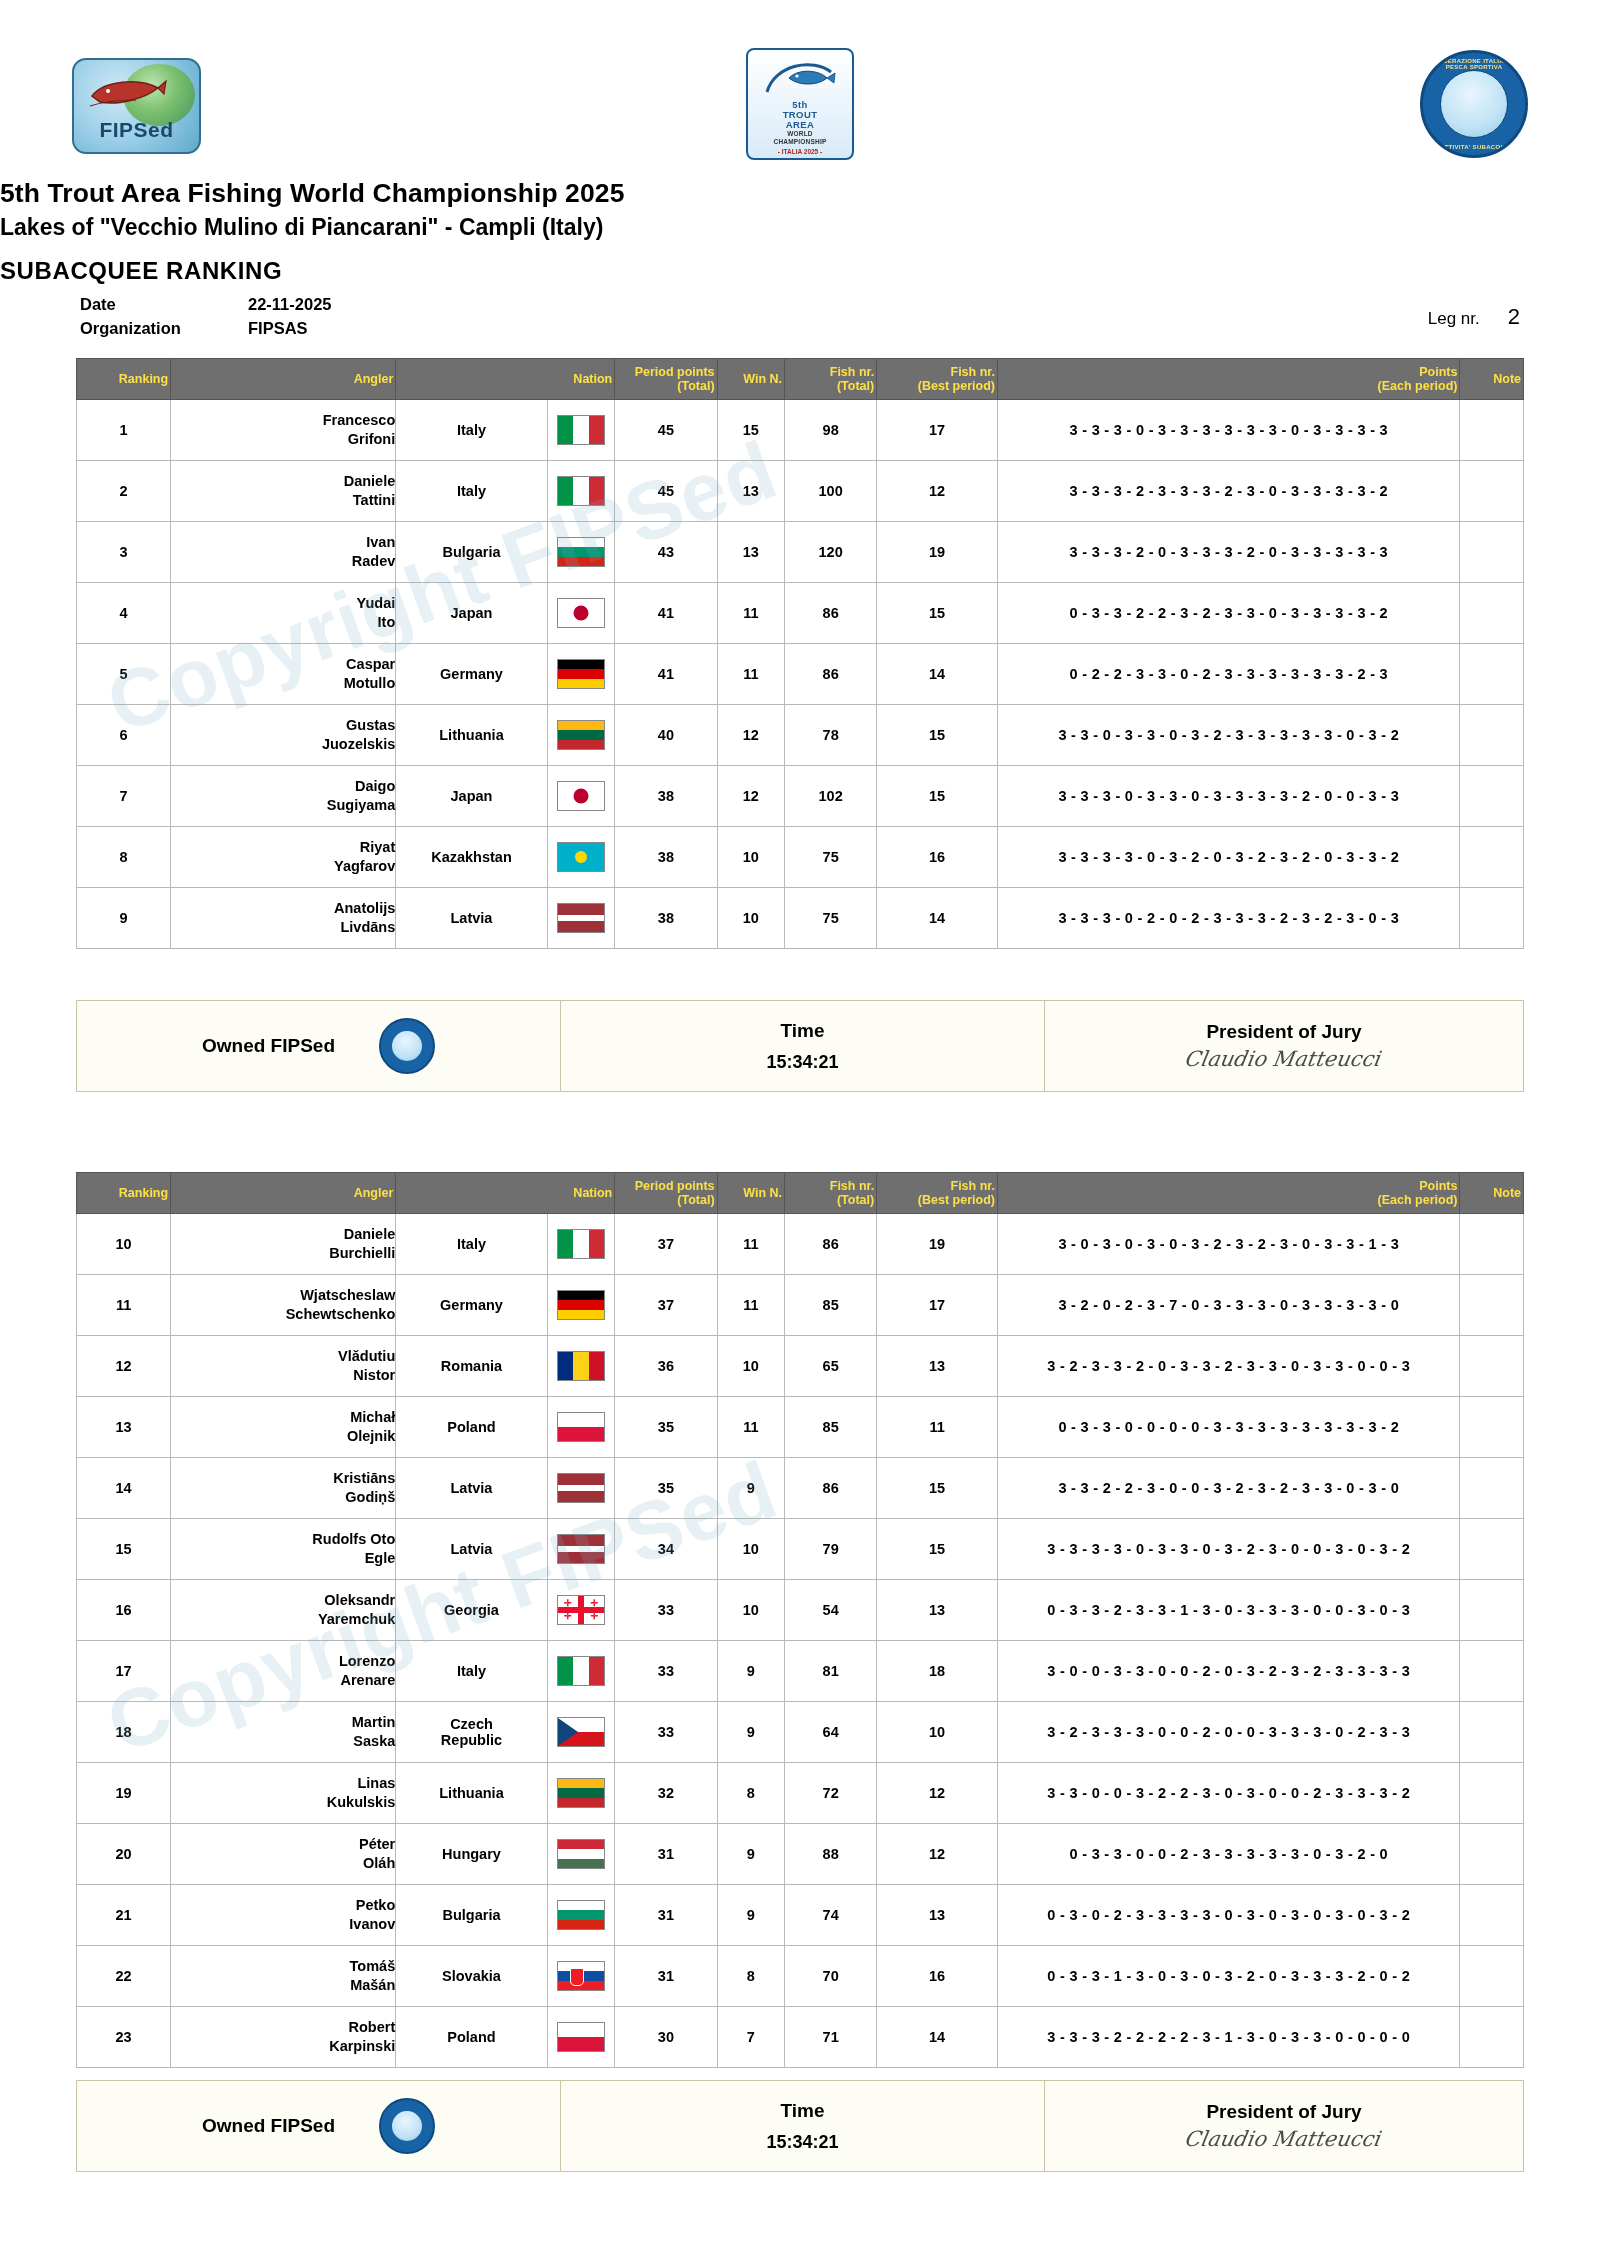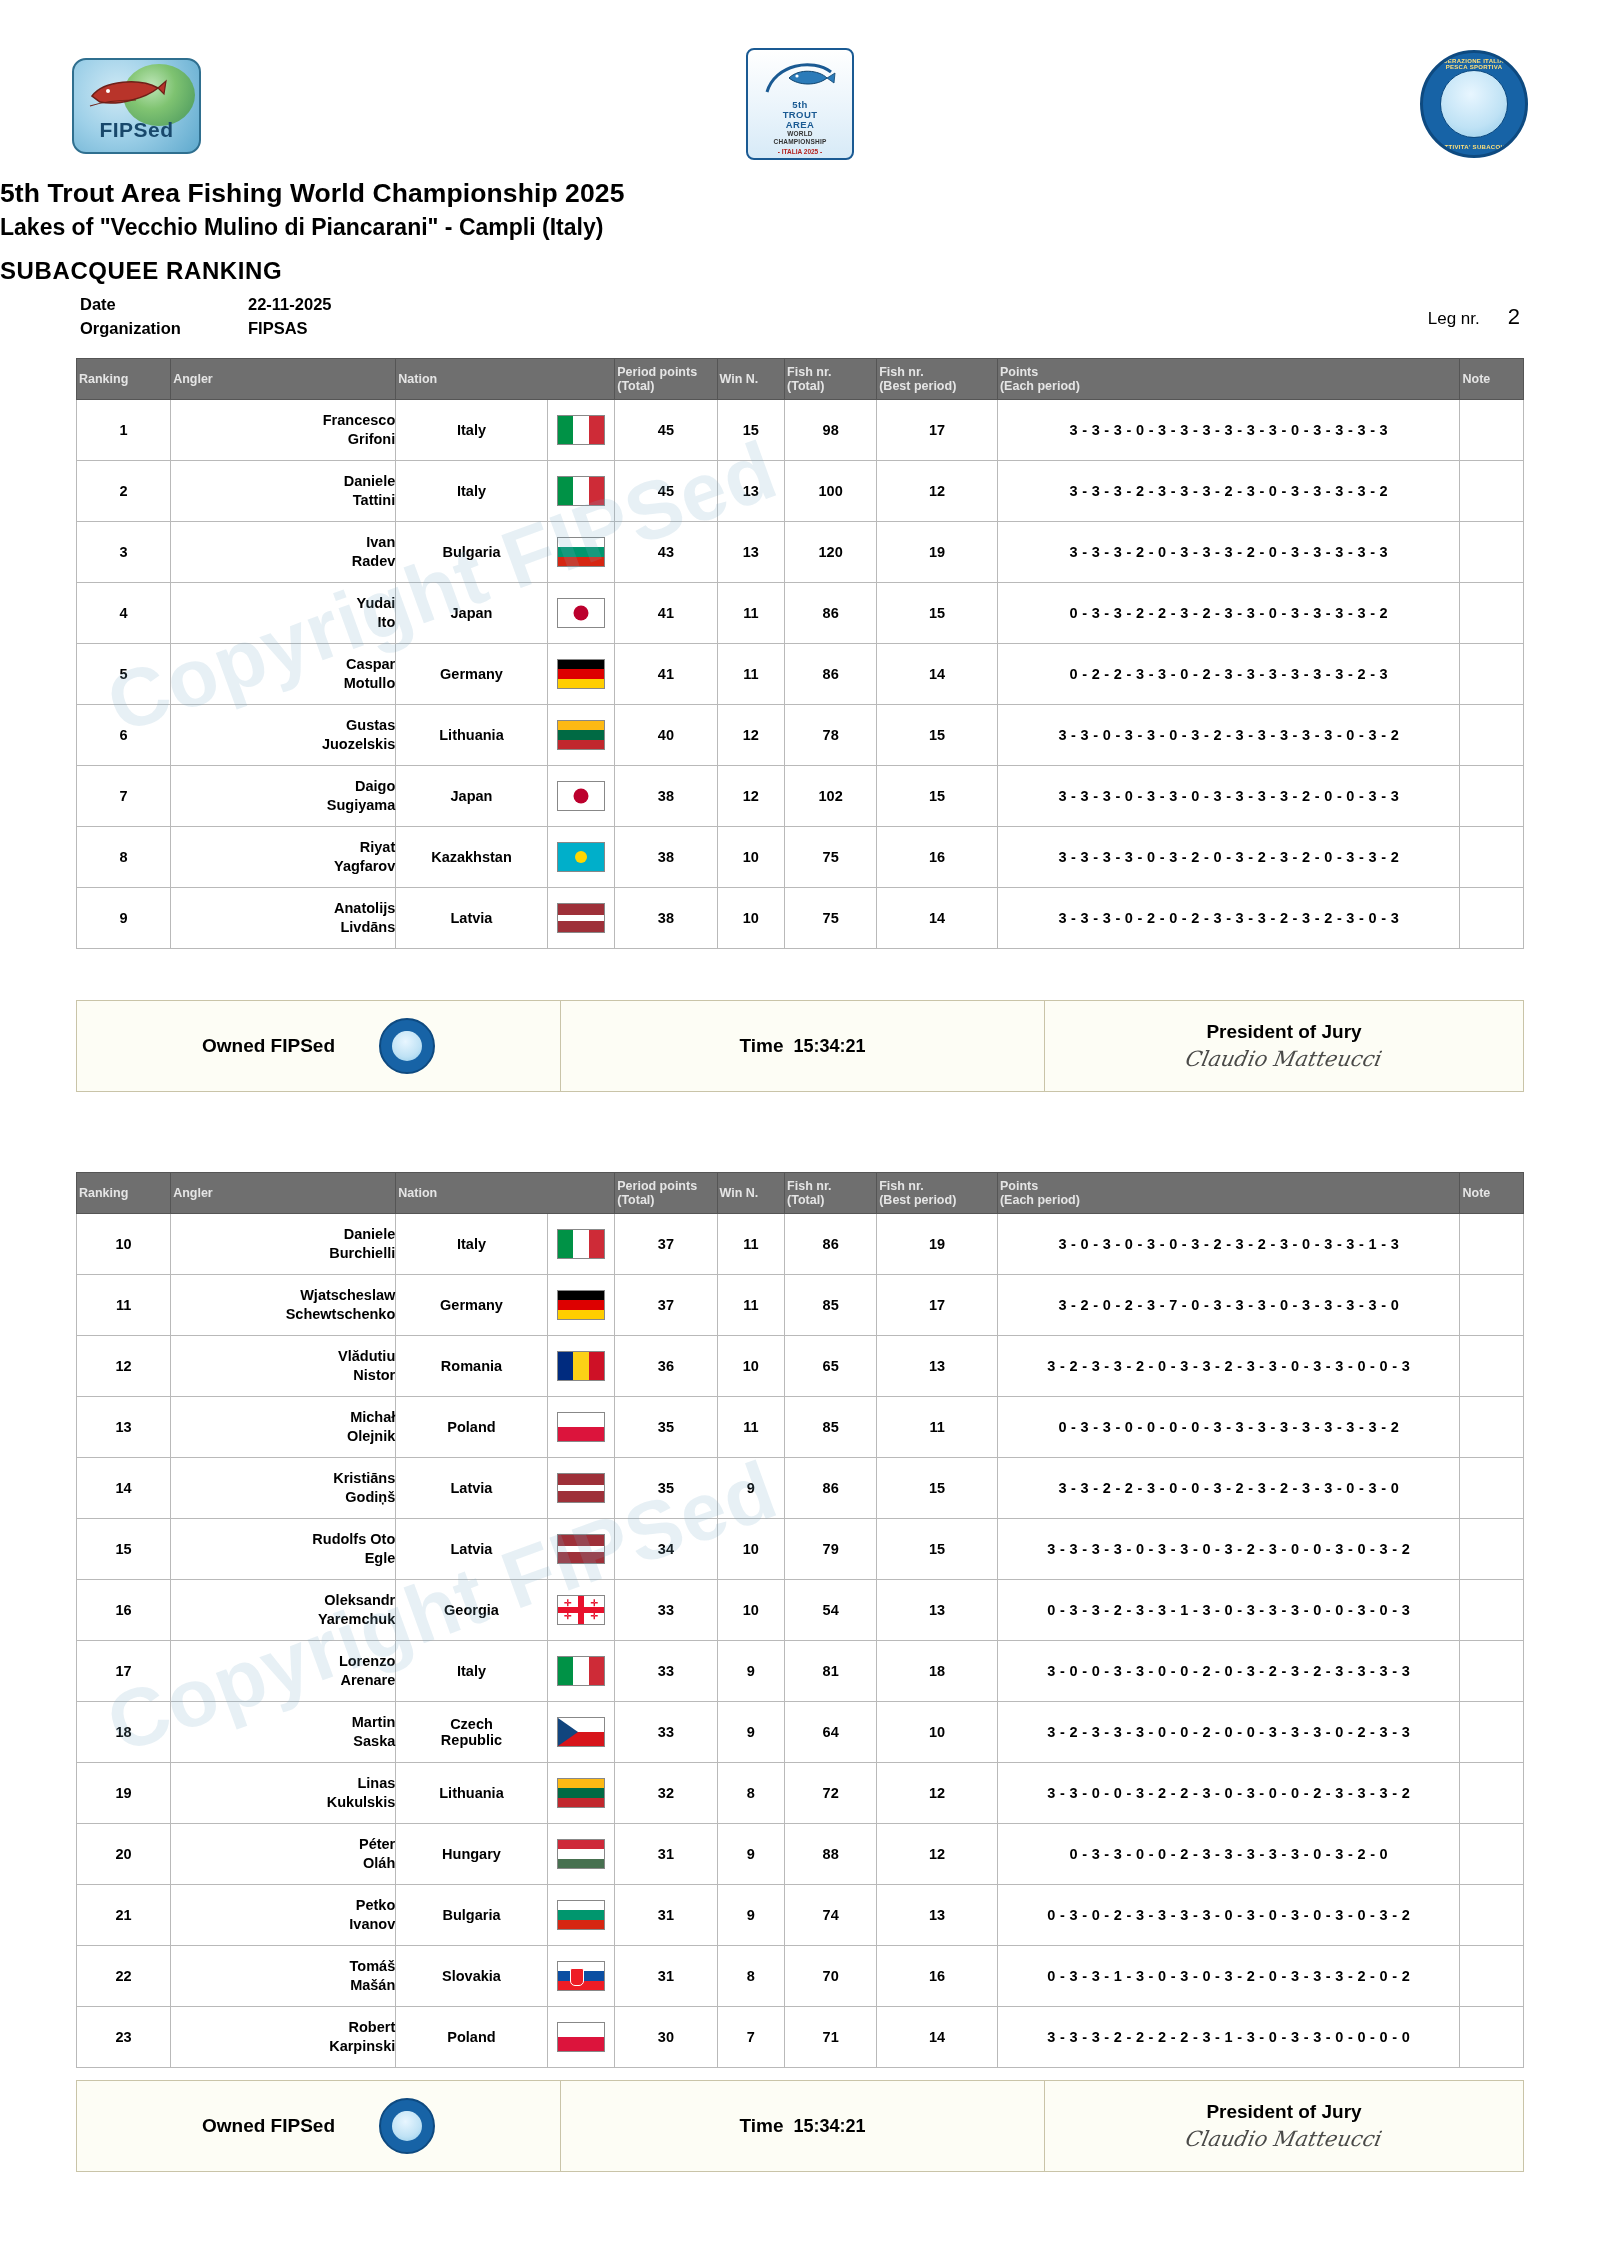--- a/index.html
+++ b/index.html
@@ -205,27 +205,27 @@
   #table1-wrap { top: 358px; }
   #table2-wrap { top: 1172px; }
 
   table.rank {
     border-collapse: collapse;
     width: 1448px;
     table-layout: fixed;
   }
   table.rank th {
     background: #6f6f6f;
-    color: #e5e5e5;
+    color: #fde047;
     font-size: 12.5px;
     font-weight: bold;
     border: 1px solid #555;
     padding: 6px 2px;
     line-height: 14px;
-    text-align: left;
+    text-align: right;
   }
   table.rank td {
     border: 1px solid #b9b9b9;
     font-size: 14.5px;
     font-weight: bold;
     padding: 0;
     height: 60px;
     text-align: center;
     background: #fff;
   }
@@ -353,21 +353,21 @@
   }
   .f-owned .seal::after {
     content: "";
     position: absolute;
     left: 50%; top: 50%;
     transform: translate(-50%,-50%);
     width: 30px; height: 30px;
     border-radius: 50%;
     background: radial-gradient(circle at 45% 35%, #e8f6ff 0%, #bfe2f5 60%, #8cc7e8 100%);
   }
-  .f-time { width: 484px; gap: 10px; }
+  .f-time { width: 484px; flex-direction: column; gap: 10px; }
   .f-time .lbl { font-size: 19px; font-weight: bold; }
   .f-time .val { font-size: 18px; font-weight: bold; }
   .f-pres { flex: 1; flex-direction: column; gap: 4px; }
   .f-pres .lbl { font-size: 19px; font-weight: bold; }
   .f-pres .sig {
     font-family: "DejaVu Serif", serif;
     font-style: italic;
     font-size: 21px;
     color: #2b2b2b;
     transform: skewX(-12deg);

